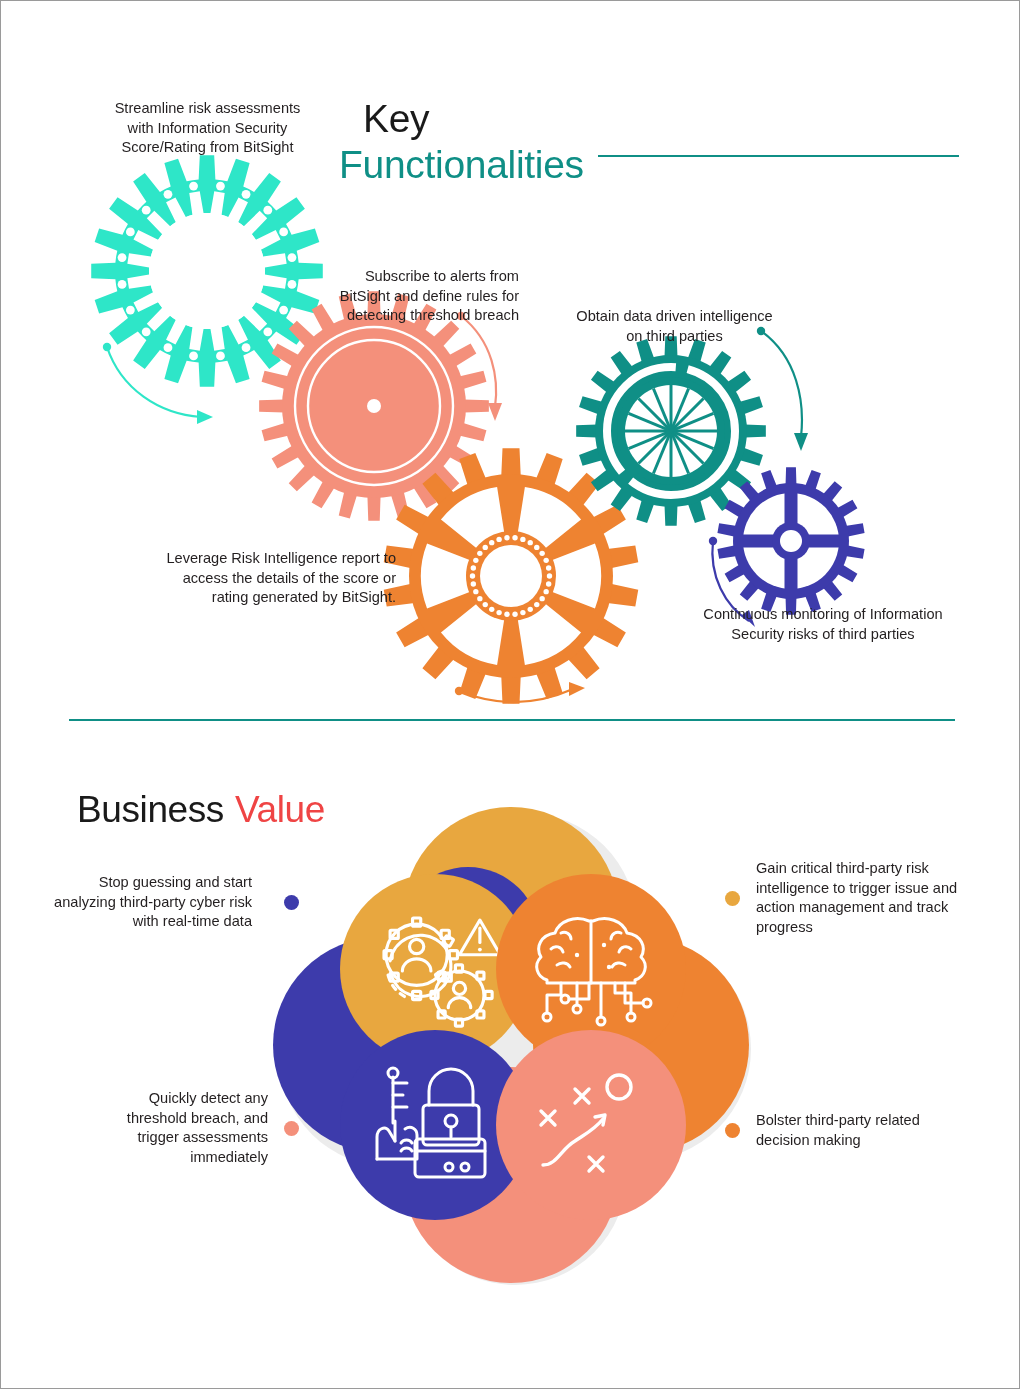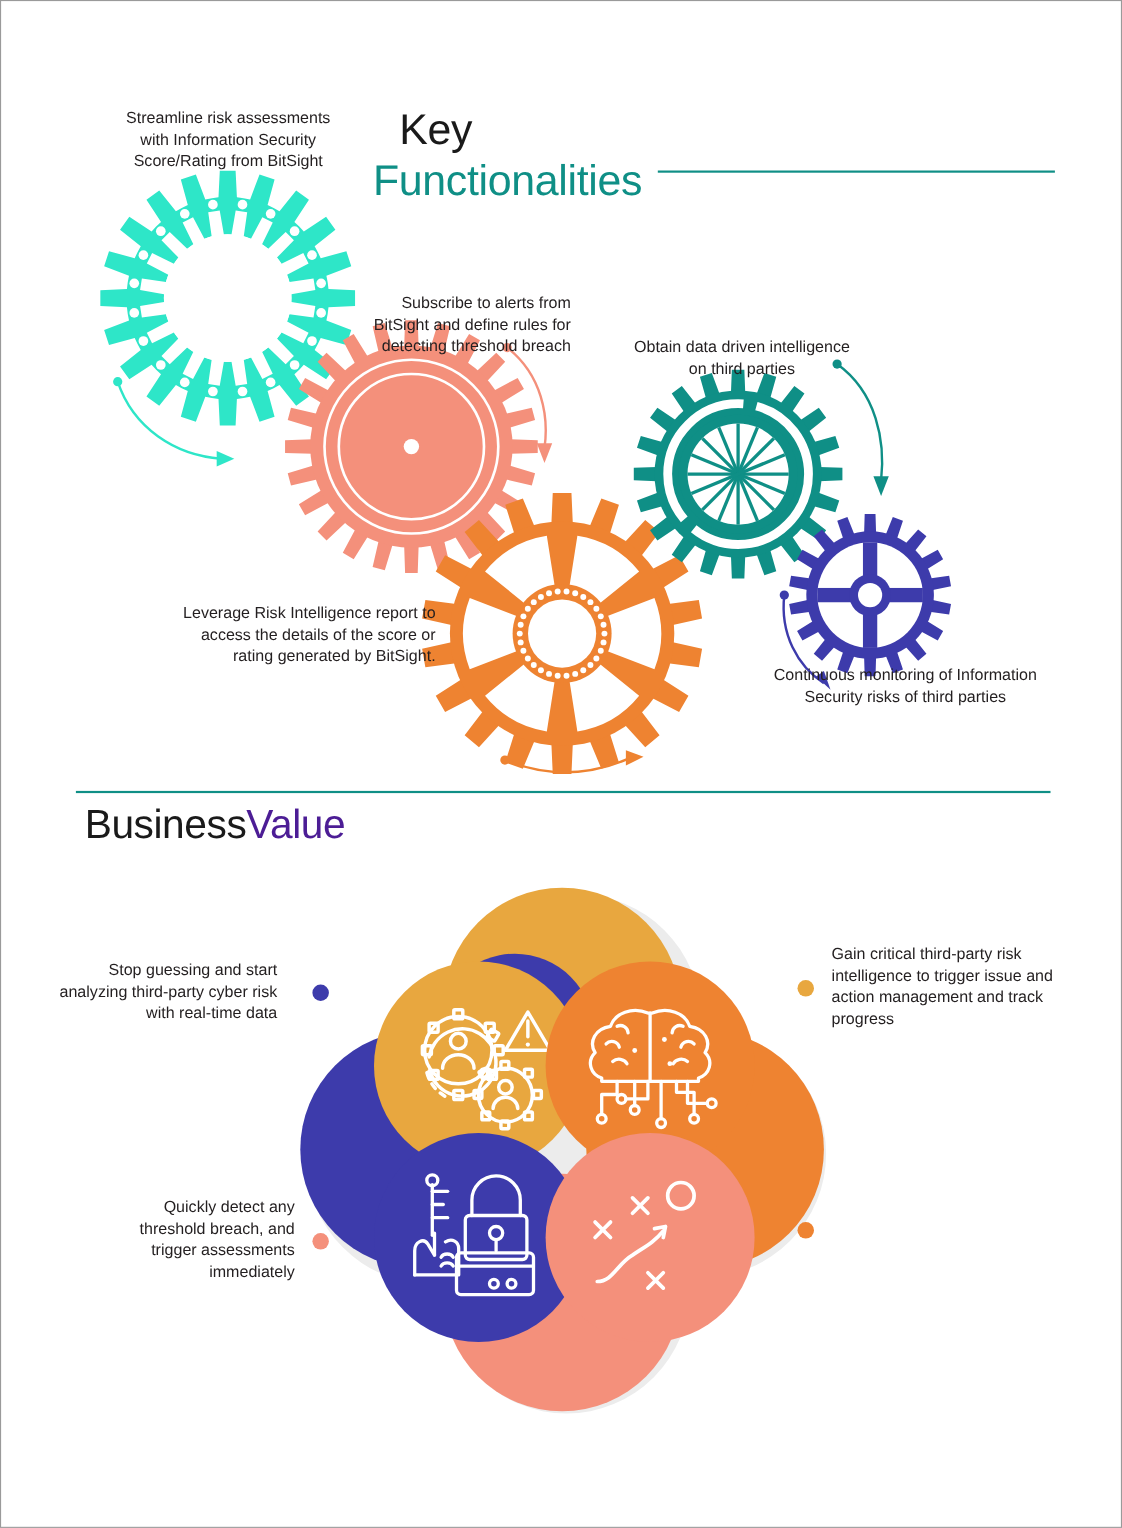--- a/index.html
+++ b/index.html
@@ -35,23 +35,23 @@
   }
   #cap-stream { left:104px;  top:98px;  width:205px; text-align:center; }
   #cap-sub    { left:334px;  top:226px; width:184px; text-align:right;margin-top:40px; }
   #cap-obtain { left:566px;  top:306px; width:215px; text-align:center; }
   #cap-lev    { left:160px;  top:548px; width:235px; text-align:right; }
   #cap-cont   { left:682px;  top:604px; width:280px; text-align:center; }
 
   .divider-mid { left:68px; top:718px; width:886px; height:2px; background:#0f8f86; }
 
   
-  #bv-title { left:76px; top:728px; display:flex; gap:0; align-items:center; }
+  #bv-title { left:76px; top:788px; display:flex; gap:11px; align-items:center; }
   #bv-title .b1 { font-size:37px; color:#1a1a1a; font-weight:400; letter-spacing:-0.4px; }
-  #bv-title .b2 { font-size:37px; color:#4c1d95; font-weight:400; letter-spacing:-0.4px; }
+  #bv-title .b2 { font-size:37px; color:#ef4444; font-weight:400; letter-spacing:-0.4px; }
 
   .bv-cap { font-size:14.6px; line-height:19.5px; color:#231f20; }
   .bv-row { position:absolute; display:flex; align-items:center; }
   .bv-dot { width:15px; height:15px; border-radius:50%; flex:0 0 15px; }
 
   #bv-l1 { left:52px;  top:872px;  width:246px; justify-content:flex-end; gap:32px; }
   #bv-l1 .bv-cap { width:198px; text-align:right; }
   #bv-l2 { left:92px;  top:1088px; width:206px; justify-content:flex-end; gap:16px; }
   #bv-l2 .bv-cap { width:175px; text-align:right; }
   #bv-r1 { left:724px; top:858px;  width:250px; gap:16px; }
@@ -414,15 +414,16 @@
     <div class="bv-dot" style="background:#F4907B"></div>
   </div>
 
   <div class="bv-row" id="bv-r1">
     <div class="bv-dot" style="background:#E8A73F"></div>
     <div class="bv-cap">Gain critical third-party risk intelligence to trigger issue and action management and track progress</div>
   </div>
 
   <div class="bv-row" id="bv-r2">
     <div class="bv-dot" style="background:#EE8331"></div>
+    <div class="bv-cap">Bolster third-party related decision making</div>
   </div>
 
 </div>
 
 </body></html>

